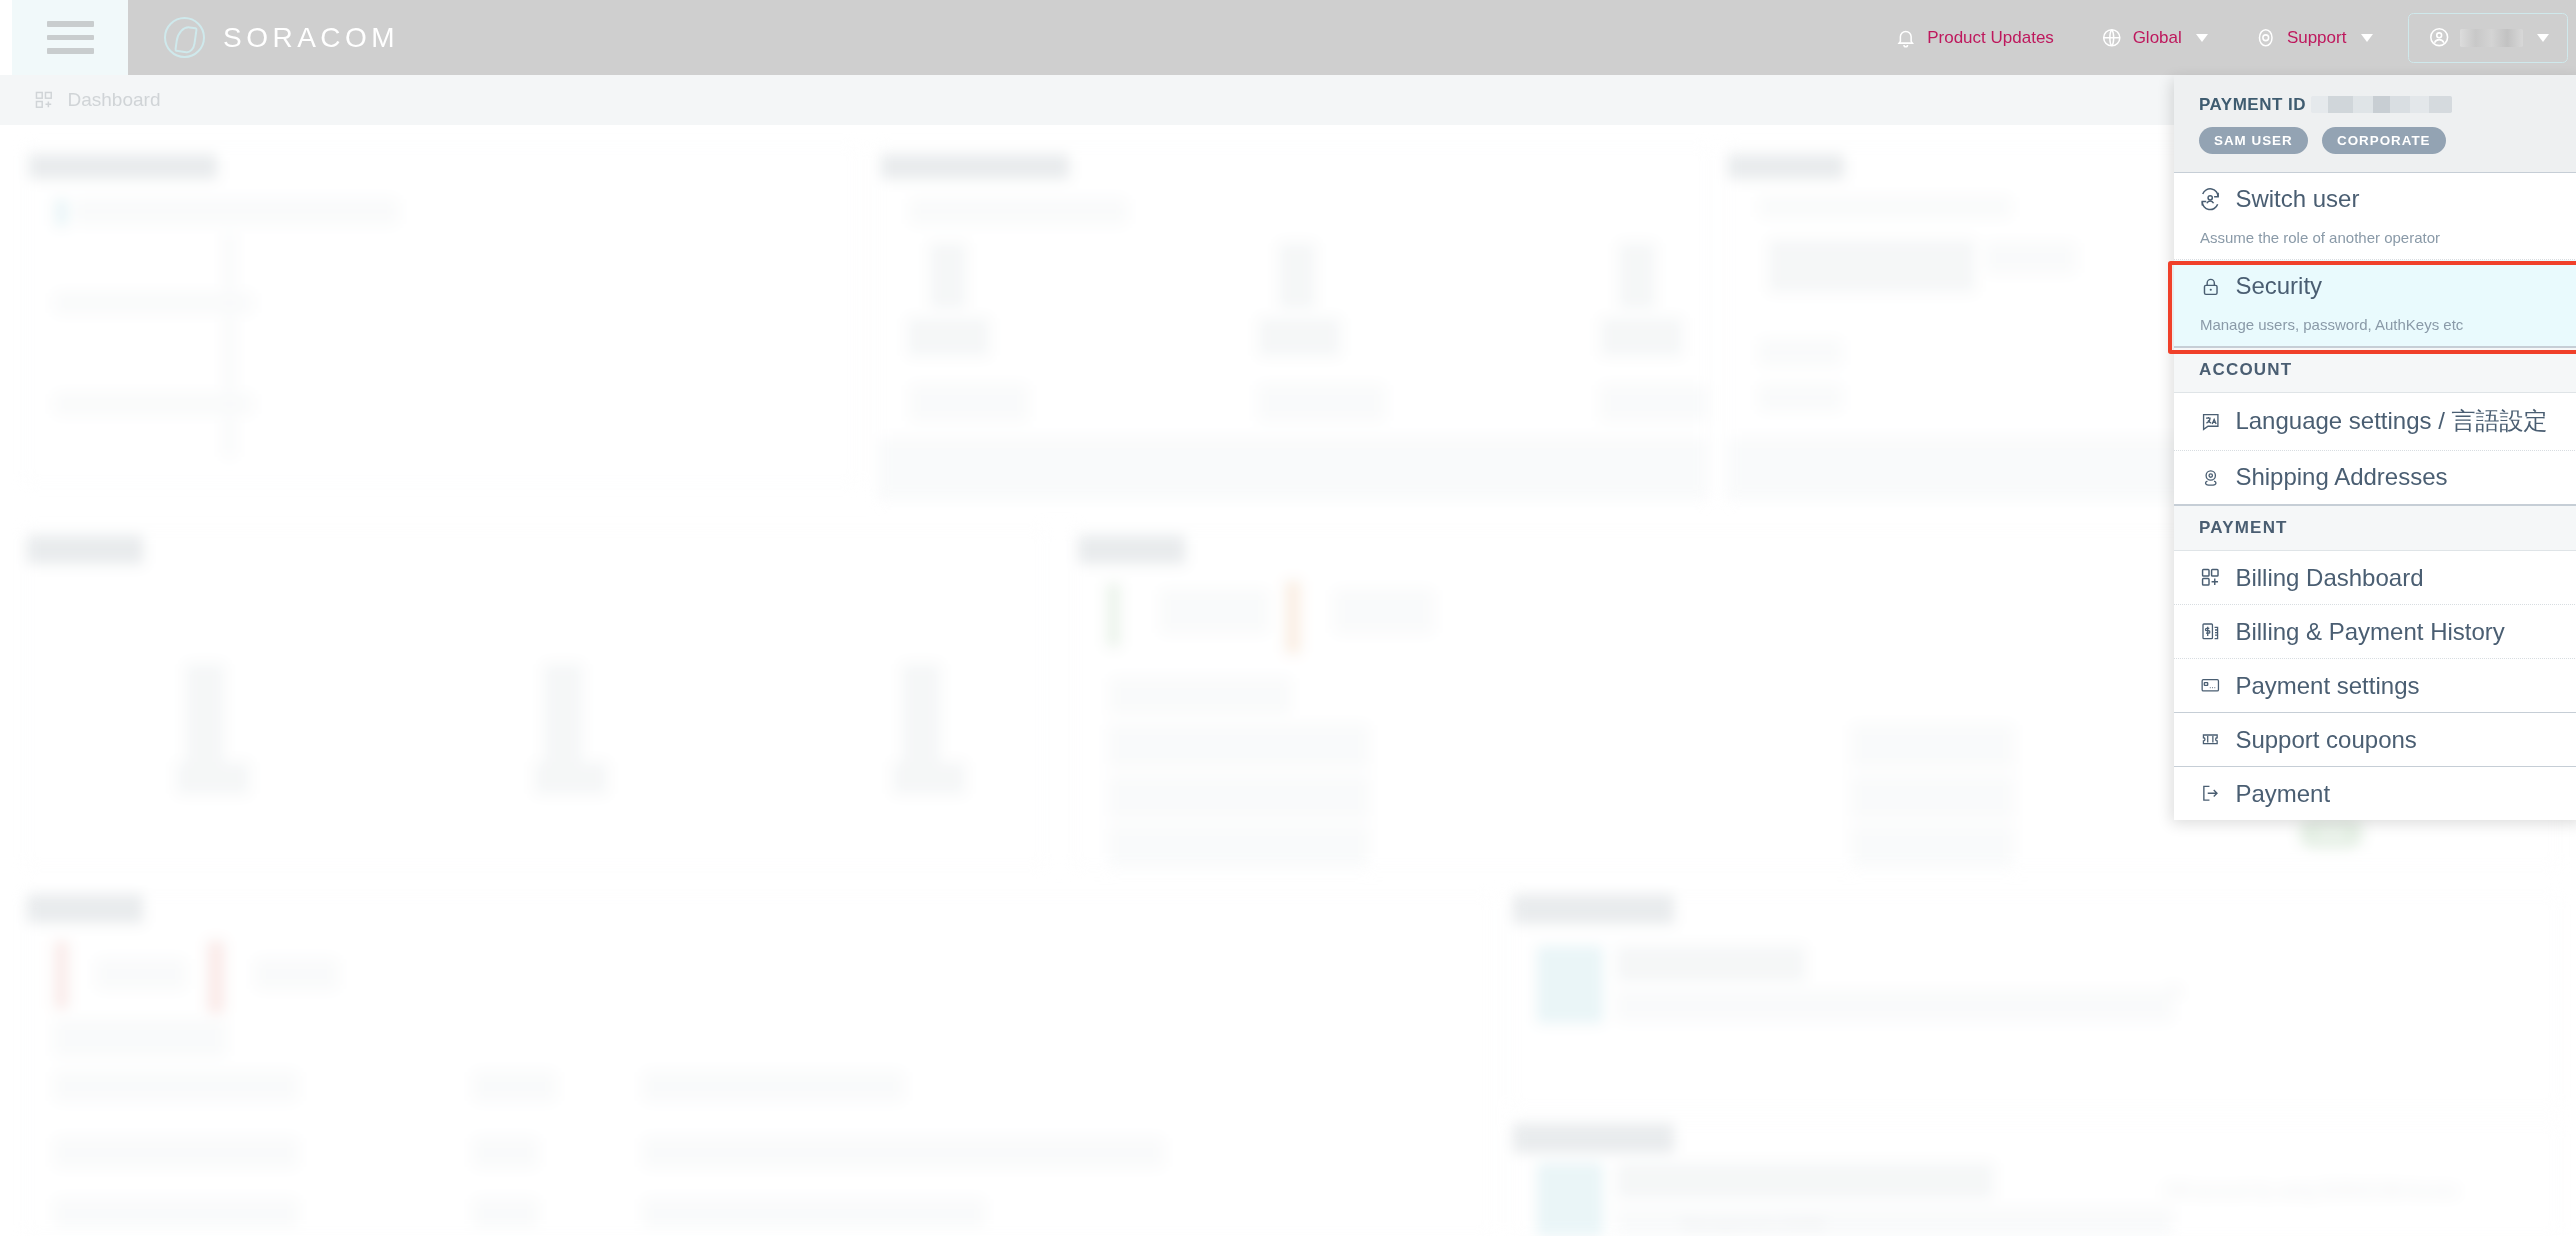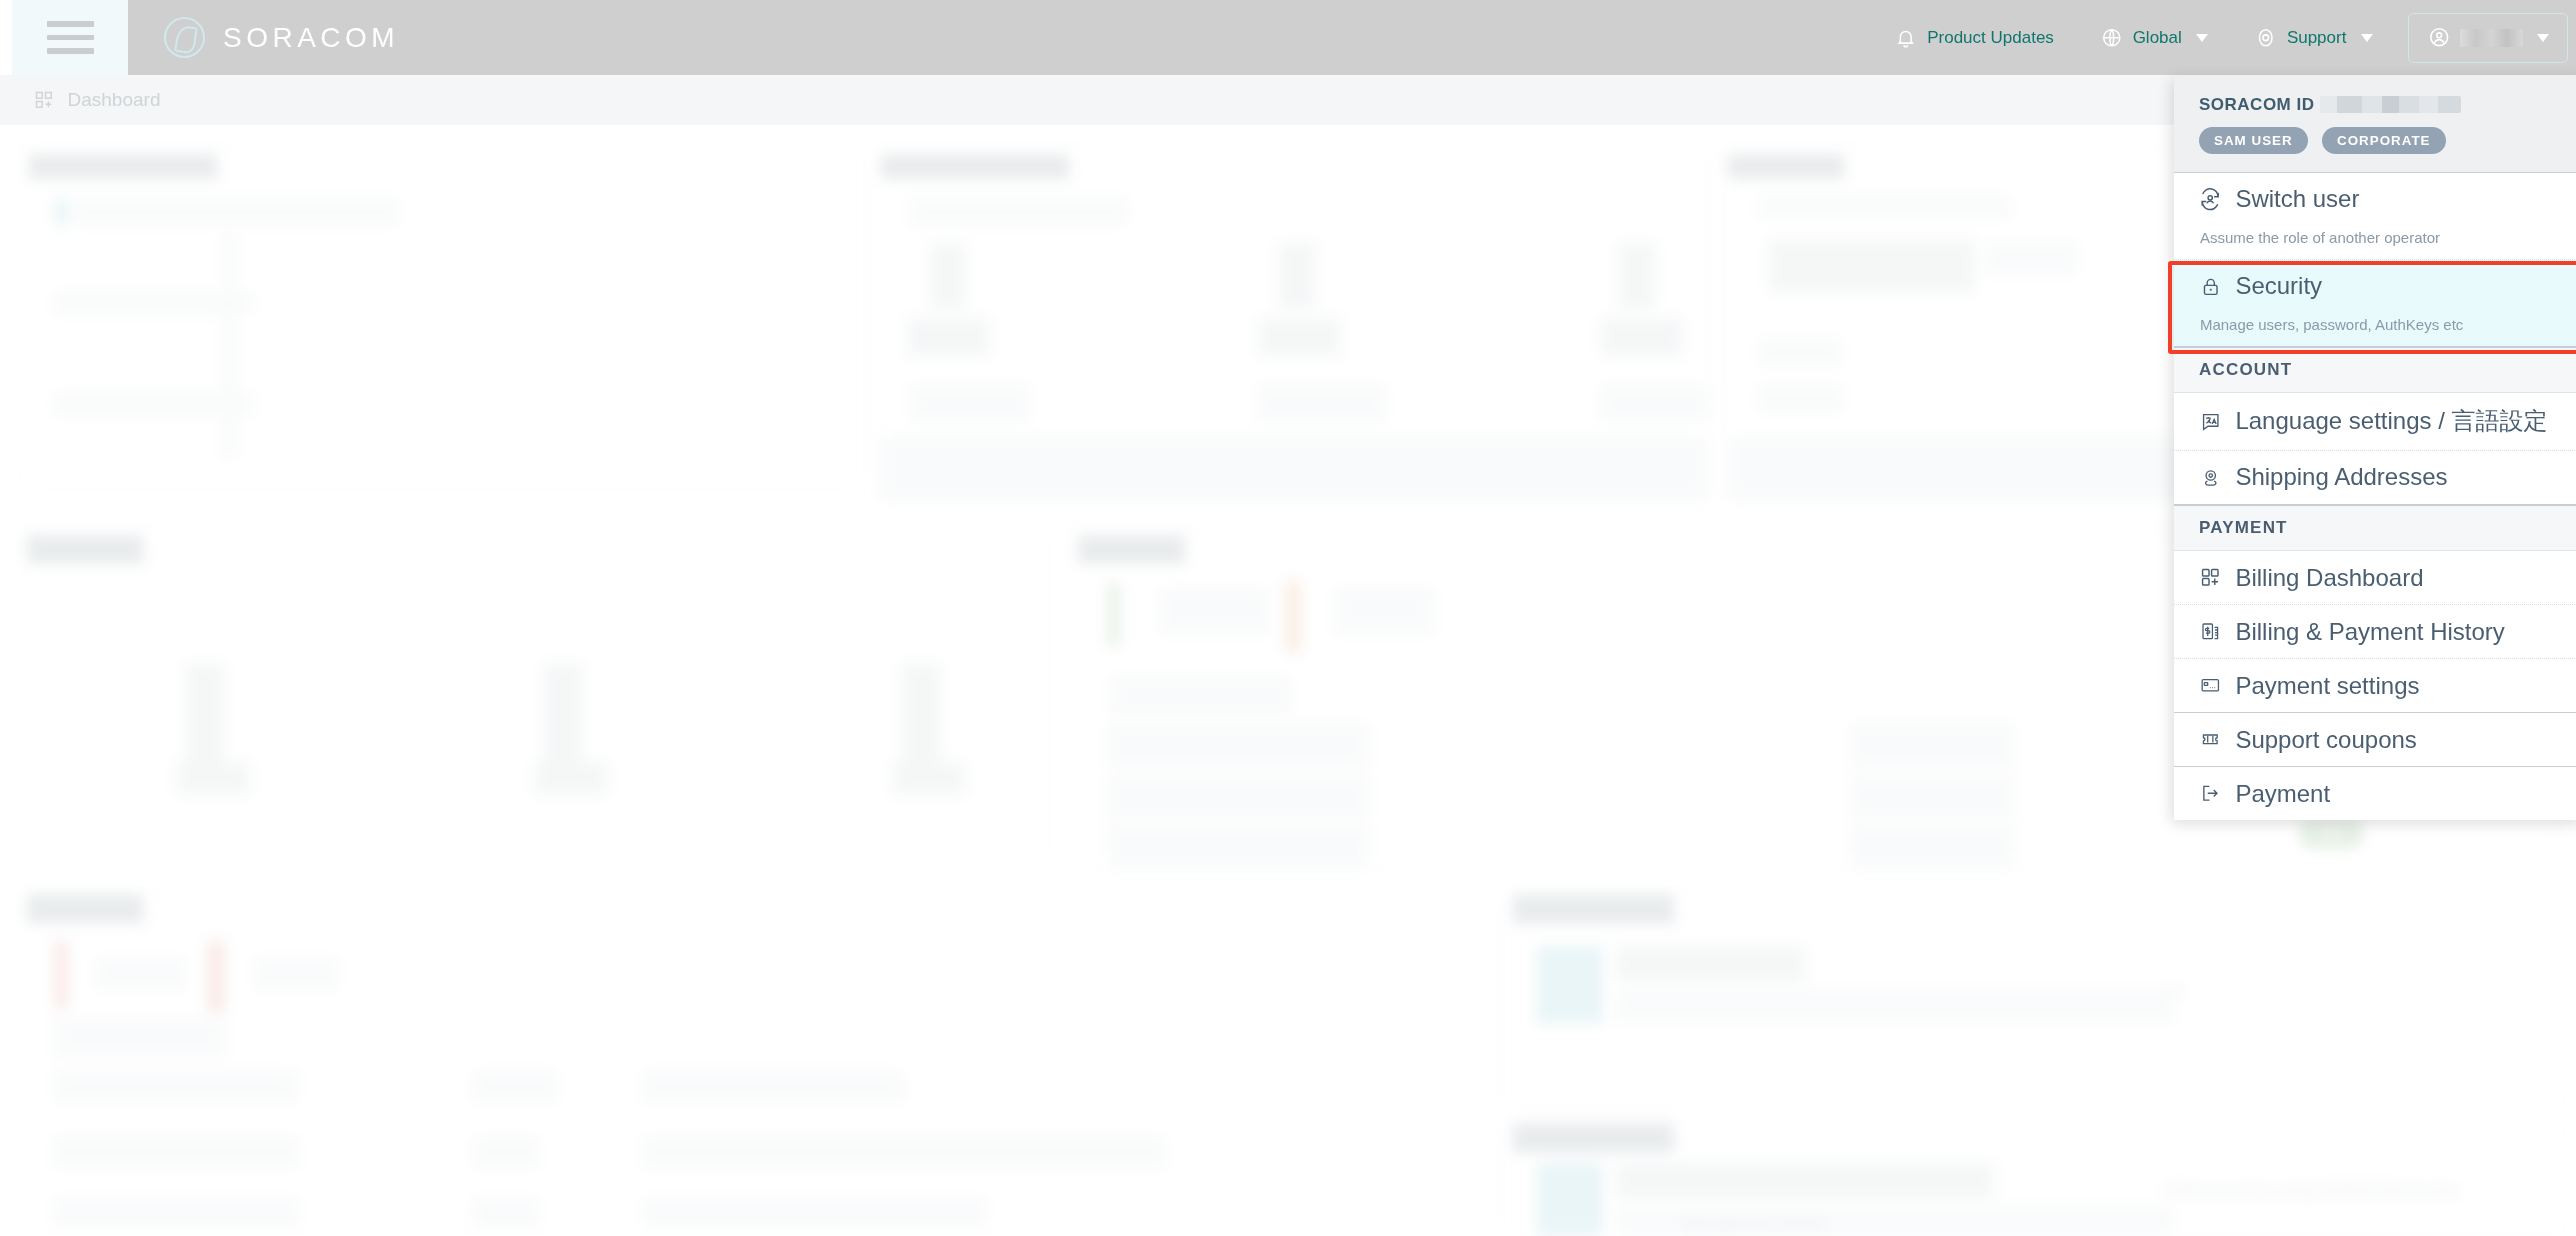--- a/index.html
+++ b/index.html
@@ -48,21 +48,21 @@
   }
   .brand-name {
     color: #ffffff; font-size: 28px; letter-spacing: 4.5px; font-weight: 400;
   }
   .top-right {
     margin-left: auto; display: flex; align-items: center;
     gap: 0; height: 75px; padding-right: 19.7px;
   }
   .top-item {
     display: flex; align-items: center; gap: 9.8px;
-    color: #0f766e; font-size: 17px; padding: 0 23px; height: 58px;
+    color: #be185d; font-size: 17px; padding: 0 23px; height: 58px;
   }
   .top-icn {
     width: 23px; height: 23px; display: inline-flex;
     align-items: center; justify-content: center;
   }
   .caret {
     width: 0; height: 0; border-left: 6.3px solid transparent;
     border-right: 6.3px solid transparent; border-top: 8px solid #ffffff;
     margin-left: 4.5px;
   }
@@ -345,21 +345,21 @@
         <path d="M17.5 14v7M14 17.5h7"></path>
     </svg>
   </span>
   <span class="crumb-txt">Dashboard</span>
 </div>
 
 <div class="dropdown">
 
   <div class="dd-head">
     <div class="op-row">
-      <span class="op-label">SORACOM ID</span>
+      <span class="op-label">PAYMENT ID</span>
       <span class="op-redact"></span>
     </div>
     <div class="badges">
       <span class="badge">SAM USER</span>
       <span class="badge">CORPORATE</span>
     </div>
   </div>
 
   <div class="dd-item">
     <div class="dd-line">

